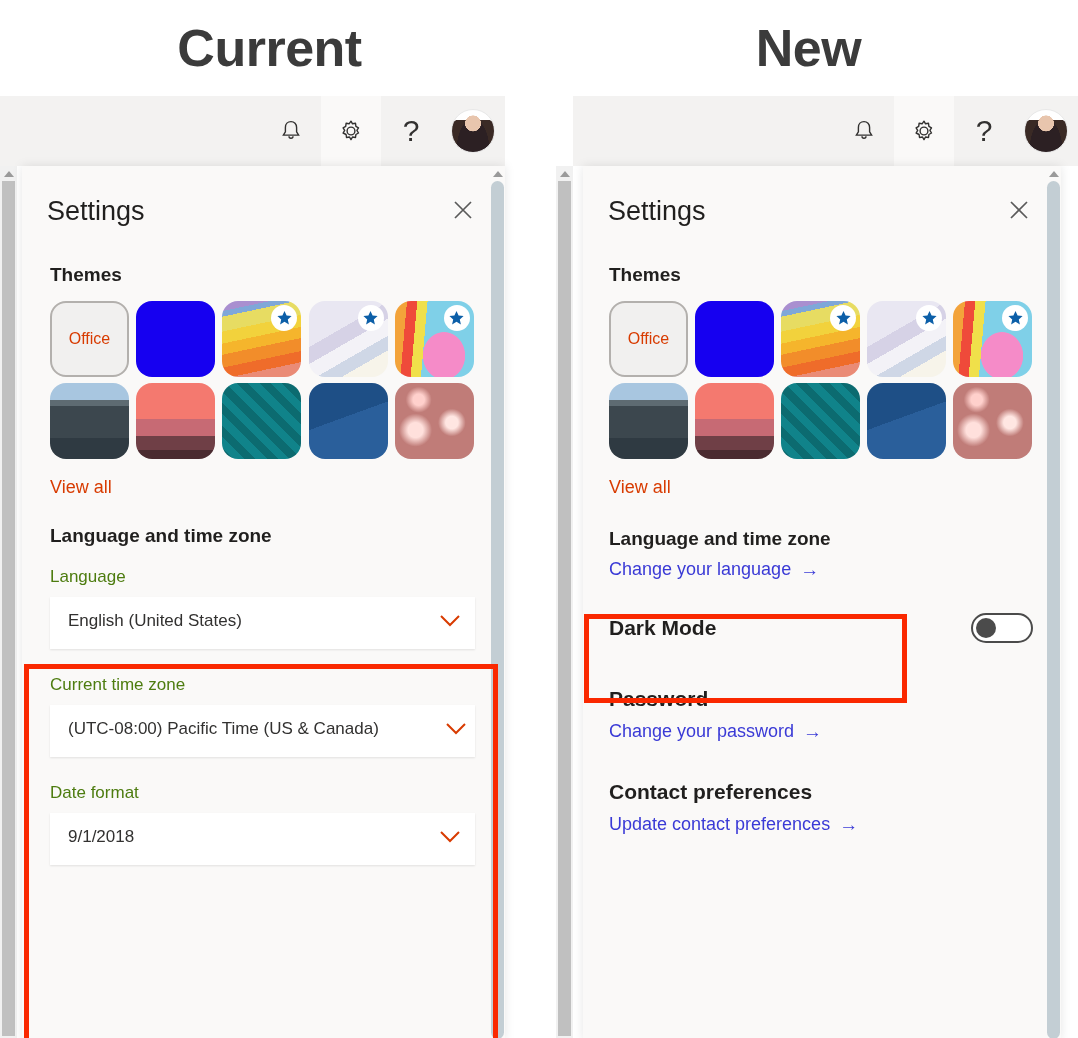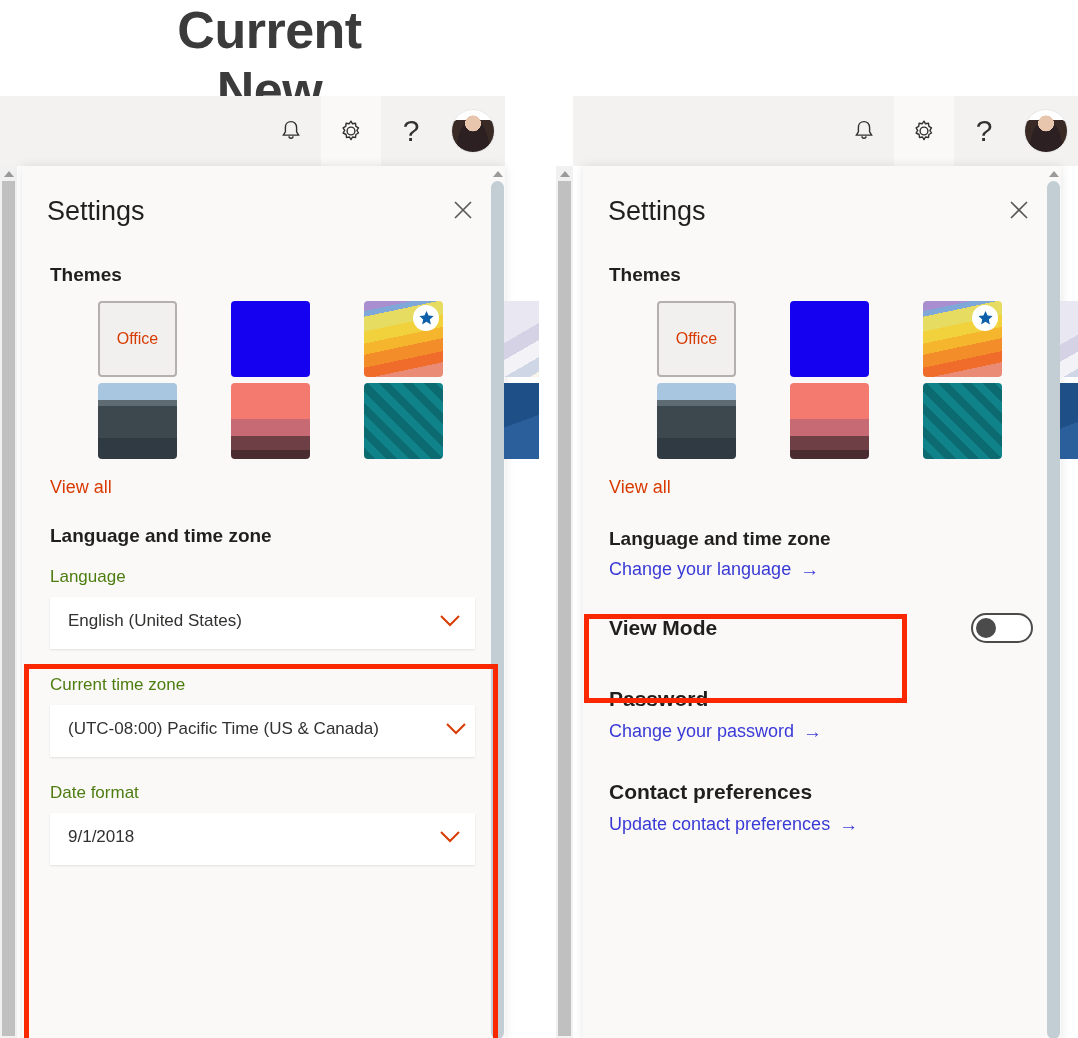--- a/index.html
+++ b/index.html
@@ -5,21 +5,21 @@
   * { box-sizing: border-box; margin: 0; padding: 0; }
   body {
     width: 1078px; height: 1038px;
     background: #ffffff;
     font-family: "Liberation Sans", sans-serif;
     overflow: hidden;
     position: relative;
   }
 
   
-  .titles { display: flex; height: 96px; flex-direction: column; }
+  .titles { display: flex; height: 96px; }
   .title-cell {
     width: 539px; display: flex; align-items: center; justify-content: center;
   }
   .title-cell .title-text {
     font-size: 52px; font-weight: bold; color: #3b3b3b;
     letter-spacing: -0.5px;
   }
 
   
   .panels { display: flex; position: relative; height: 942px; }
@@ -82,21 +82,21 @@
   }
   .flyout-title { font-size: 27px; color: #201f1e; font-weight: 400; }
   .close-icon { cursor: pointer; }
 
   .section-label {
     font-size: 19px; font-weight: bold; color: #201f1e;
   }
 
   .themes-grid { display: grid; grid-template-columns: repeat(5, 1fr); gap: 6px; }
   .thumb-tile {
-    width: 79px; height: 76px; border-radius: 4px; position: relative; overflow: hidden; margin-left: 48px;
+    width: 79px; height: 76px; border-radius: 16px; position: relative; overflow: hidden;
   }
   .thumb-tile.office {
     background: #f1f0ef; border: 2px solid #b3b0ad;
     display:flex; align-items:center; justify-content:center;
   }
   .thumb-tile.office span { font-size: 16px; color: #d83b01; }
   .star-badge {
     position: absolute; right: 4px; top: 4px; width: 26px; height: 26px;
     border-radius: 50%; background: #ffffff;
     display:flex; align-items:center; justify-content:center;
@@ -368,21 +368,21 @@
 
         <div>
           <div class="rp-heading">Language and time zone</div>
           <div class="rp-link" style="margin-top:9px;">
             <span>Change your language</span>
             <span class="arrow-r">→</span>
           </div>
         </div>
 
         <div class="rp-row" style="margin-top:33px;">
-          <div class="rp-heading big">View Mode</div>
+          <div class="rp-heading big">Dark Mode</div>
           <div class="toggle">
             <div class="knob"></div>
           </div>
         </div>
 
         <div style="margin-top:44px;">
           <div class="rp-heading big">Password</div>
           <div class="rp-link" style="margin-top:10px;">
             <span>Change your password</span>
             <span class="arrow-r">→</span>

